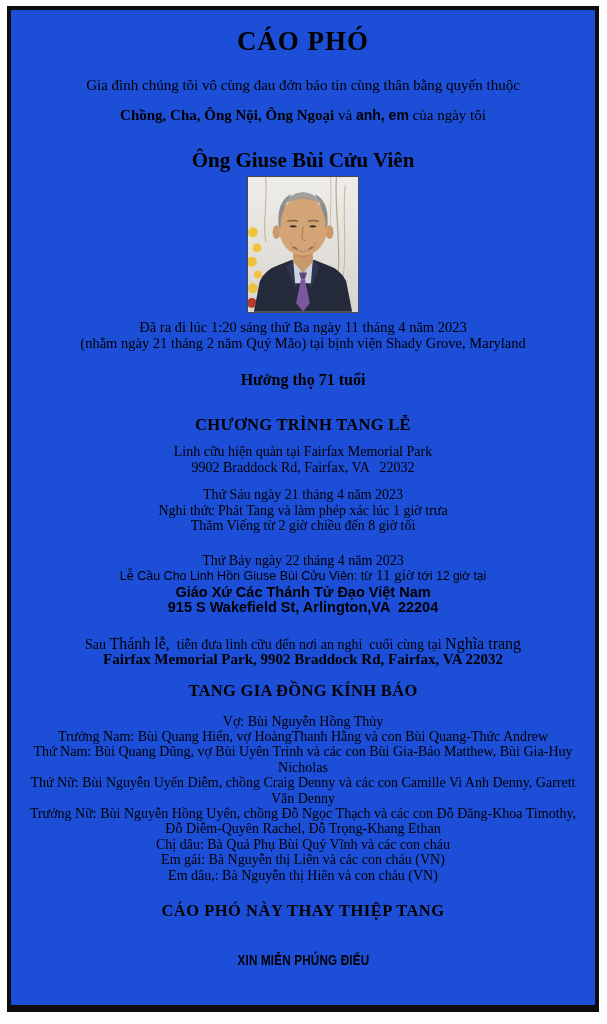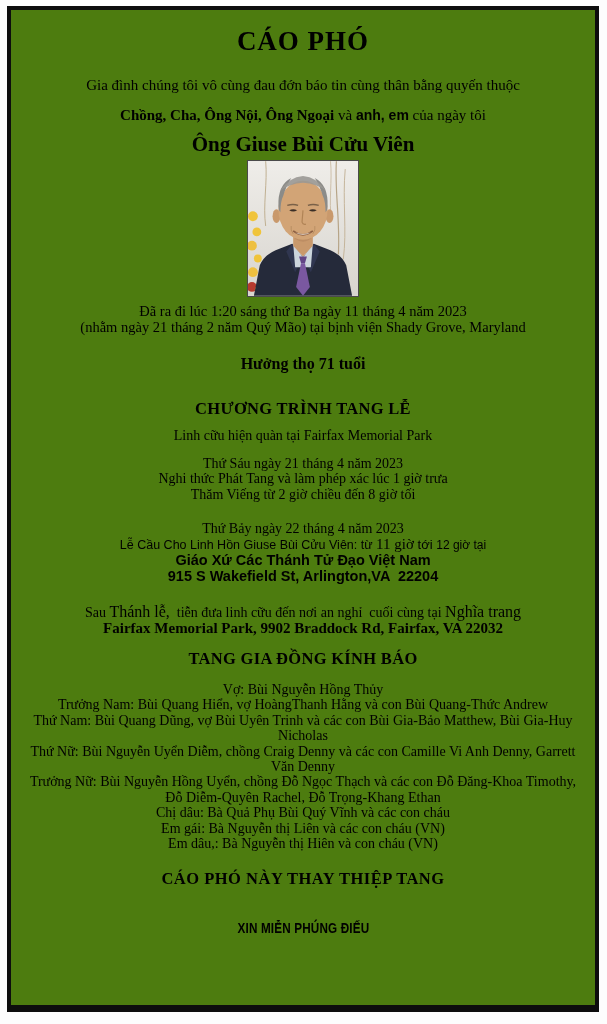--- a/index.html
+++ b/index.html
@@ -2,33 +2,33 @@
 <html lang="vi"><head>
 <meta charset="utf-8">
 <style>
   * { box-sizing: border-box; margin: 0; padding: 0; }
   html, body { width: 607px; height: 1024px; background: #fdfdfd; }
   body { font-family: "Liberation Serif", serif; color: #000; position: relative; }
 
   .frame {
     position: absolute; top: 6px; left: 7px;
     width: 592px; height: 1006px;
-    background: #4d7c0f;
+    background: #1d4ed8;
     border: 4px solid #0d0d0d;
     border-bottom-width: 7px;
     text-align: center;
     overflow: hidden;
   }
 
   .t-title   { font-size: 27px; font-weight: 700; margin-top: 16px; letter-spacing: 1px; }
   .t-intro   { font-size: 15px; margin-top: 20px; }
   .t-rel     { font-size: 15px; margin-top: 13px; }
   .t-rel .bserif { font-weight: 700; }
   .t-rel .bsans  { font-family: "Liberation Sans", sans-serif; font-weight: 700; font-size: 14px; }
-  .t-name    { font-size: 21px; font-weight: 700; margin-top: 8px; }
+  .t-name    { font-size: 21px; font-weight: 700; margin-top: 24px; }
 
   .photo-wrap { margin-top: 3px; height: 139px; }
   .photo-wrap svg { border: 1px solid #4a4a4a; background: #e6e3de; }
 
   .t-death { font-size: 14.5px; line-height: 16px; margin-top: 4px; white-space: pre-wrap; }
   .t-age   { font-size: 16px; font-weight: 700; margin-top: 20px; }
 
   .h2 { font-size: 16.5px; font-weight: 700; letter-spacing: 0.3px; }
   .prog-h { margin-top: 26px; }
 
@@ -115,21 +115,21 @@
       <path d="M48,72.5 Q56,77 64,72.5 Q56,75.5 48,72.5 Z" fill="#ece4da"></path>
     </svg>
   </div>
 
   <div class="t-death"><span>Đã ra đi lúc 1:20 sáng thứ Ba ngày 11 tháng 4 năm 2023</span><br><span>(nhằm ngày 21 tháng 2 năm Quý Mão) tại bịnh viện Shady Grove, Maryland</span></div>
 
   <div class="t-age">Hưởng thọ 71 tuổi</div>
 
   <div class="h2 prog-h">CHƯƠNG TRÌNH TANG LỄ</div>
 
-  <div class="blk repose"><span>Linh cữu hiện quàn tại Fairfax Memorial Park</span><br></div>
+  <div class="blk repose"><span>Linh cữu hiện quàn tại Fairfax Memorial Park</span><br><span>9902 Braddock Rd, Fairfax, VA   22032</span></div>
 
   <div class="blk friday"><span>Thứ Sáu ngày 21 tháng 4 năm 2023</span><br><span>Nghi thức Phát Tang và làm phép xác lúc 1 giờ trưa</span><br><span>Thăm Viếng từ 2 giờ chiều đến 8 giờ tối</span></div>
 
   <div class="blk saturday"><span>Thứ Bảy ngày 22 tháng 4 năm 2023</span><br><span class="m1">Lễ Cầu Cho Linh Hồn Giuse Bùi Cửu Viên: từ </span><span class="m2">11 giờ </span><span class="m3">tới </span><span class="m4">12 giờ tại</span><br><span class="bold-line" style="font-family:'Liberation Sans',sans-serif;font-size:14.5px">Giáo Xứ Các Thánh Tử Đạo Việt Nam</span><br><span class="bold-line" style="font-family:'Liberation Sans',sans-serif;font-size:14.5px">915 S Wakefield St, Arlington,VA  22204</span></div>
 
   <div class="blk burial"><span>Sau </span><span class="b-sans">Thánh lễ,</span><span>  tiễn đưa linh cữu đến nơi an nghỉ  cuối cùng tại </span><span class="b-sans">Nghĩa trang</span><br><span class="bold-line">Fairfax Memorial Park, 9902 Braddock Rd, Fairfax, VA 22032</span></div>
 
   <div class="h2 fam-h">TANG GIA ĐỒNG KÍNH BÁO</div>
 
   <div class="members">

